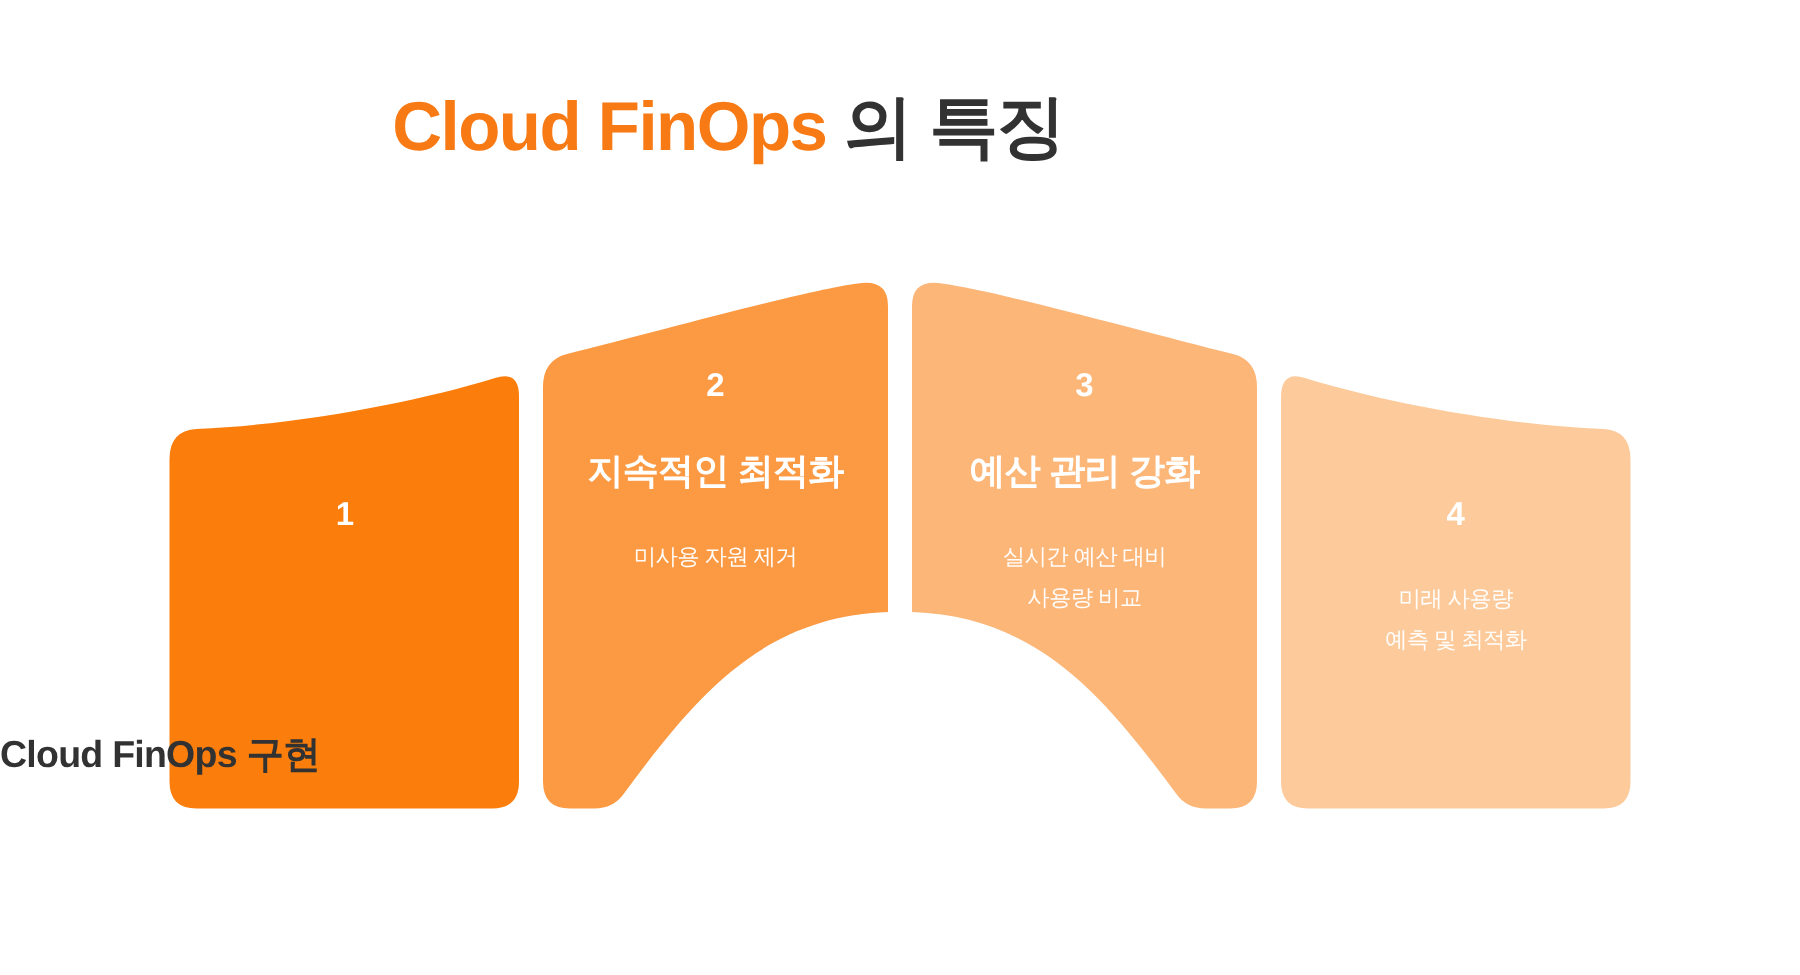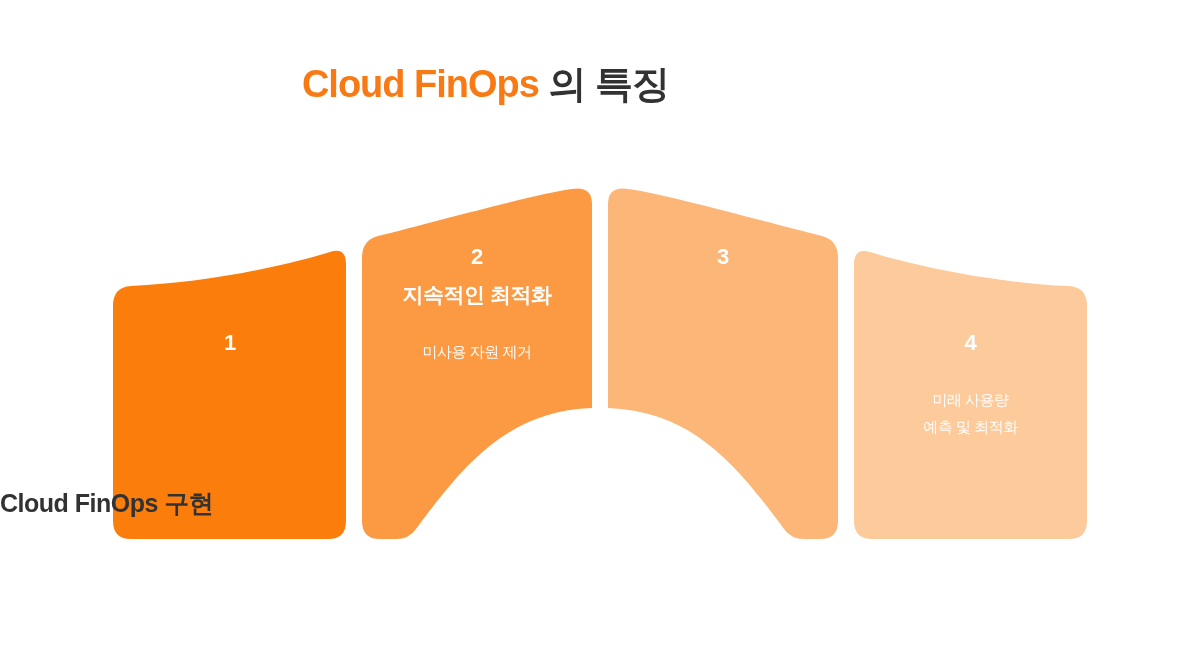--- a/index.html
+++ b/index.html
@@ -18,21 +18,21 @@
     width: 1200px;
     height: 650px;
     background: #ffffff;
   }
   .main-title {
     position: absolute;
     top: 56px;
     left: 0;
     width: 971px;
     text-align: center;
-    font-size: 38px;
+    font-size: 46px;
     line-height: 56px;
     font-weight: 800;
     letter-spacing: -1px;
     margin: 0;
   }
   .main-title .hl { color: #f87a15; }
   .main-title .rest { color: #323232; }
 
   .arch-svg {
     position: absolute;
@@ -51,24 +51,24 @@
   .panel-text.pos2 { left: 362px; top: 242px; width: 230px; }
   .panel-text.pos3 { left: 608px; top: 242px; width: 230px; }
   .panel-text.pos4 { left: 854px; top: 328px; width: 233px; }
 
   .num {
     font-size: 22px;
     font-weight: 700;
     line-height: 30px;
   }
   .ptitle {
-    font-size: 21px;
+    font-size: 24px;
     font-weight: 700;
     line-height: 30px;
-    margin-top: 8px;
+    margin-top: 28px;
     letter-spacing: -0.5px;
   }
   .pbody {
     font-size: 15px;
     font-weight: 400;
     line-height: 27px;
     margin-top: 28px;
     letter-spacing: -0.5px;
     white-space: pre-line;
     color: rgba(255,255,255,0.97);
@@ -105,20 +105,23 @@
   </div>
 
   <div class="panel-text pos2">
     <div class="num">2</div>
     <div class="ptitle">지속적인 최적화</div>
     <div class="pbody">미사용 자원 제거</div>
   </div>
 
   <div class="panel-text pos3">
     <div class="num">3</div>
+    <div class="ptitle">예산 관리 강화</div>
+    <div class="pbody">실시간 예산 대비
+사용량 비교</div>
   </div>
 
   <div class="panel-text pos4">
     <div class="num">4</div>
     <div class="pbody">미래 사용량
 예측 및 최적화</div>
   </div>
 
   <div class="arch-caption">Cloud FinOps 구현</div>
 

